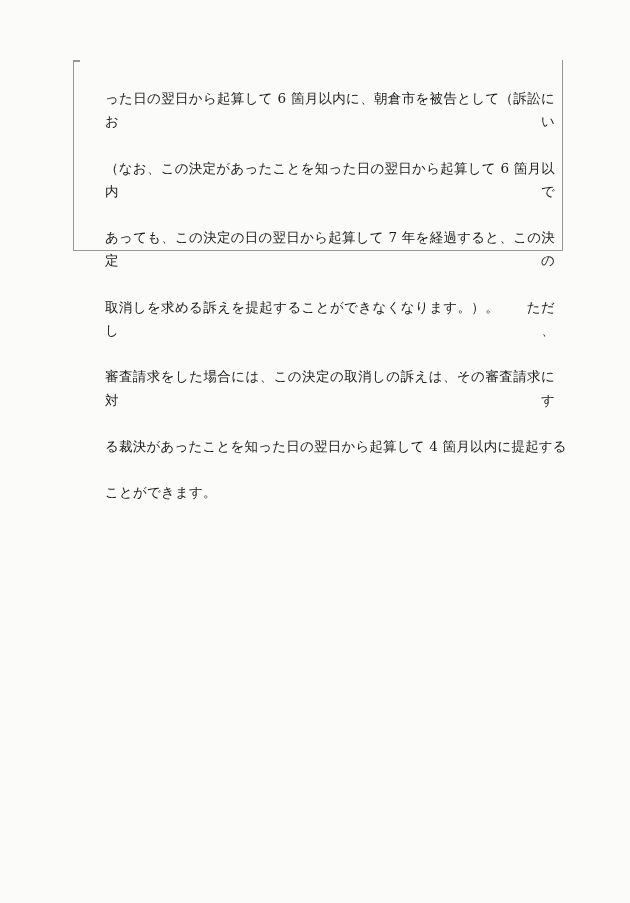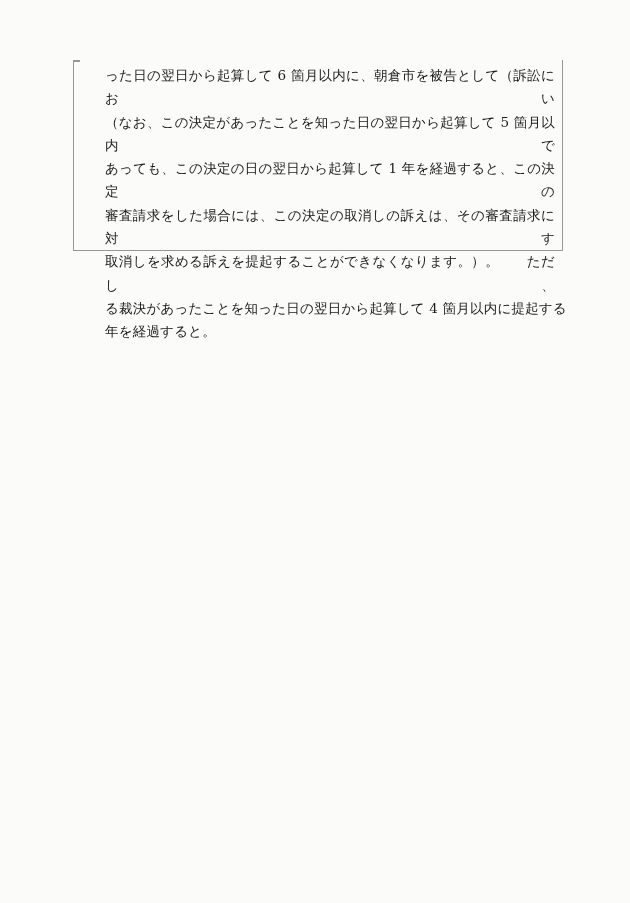--- a/index.html
+++ b/index.html
@@ -48,36 +48,37 @@
     top: 4px;
     left: 31px;
     right: 7px;
     color: #1b1b1b;
     font-size: 13.5px;
     line-height: 23.3px;
     letter-spacing: 0.2px;
   }
   .notice-line {
     white-space: pre;
+    margin-top: 23px;
   }
   .notice-line.justified {
     white-space: normal;
     text-align: justify;
     text-align-last: justify;
   }
 </style>
 </head>
 <body>
 
 <div class="page">
   <div class="notice-box">
     <span class="top-tick"></span>
     <div class="notice-text">
       <div class="notice-line justified">った日の翌日から起算して 6 箇月以内に、朝倉市を被告として（訴訟におい</div>
-      <div class="notice-line justified">（なお、この決定があったことを知った日の翌日から起算して 5 箇月以内で</div>
-      <div class="notice-line justified">あっても、この決定の日の翌日から起算して 1 年を経過すると、この決定の</div>
+      <div class="notice-line justified">（なお、この決定があったことを知った日の翌日から起算して 6 箇月以内で</div>
+      <div class="notice-line justified">あっても、この決定の日の翌日から起算して 7 年を経過すると、この決定の</div>
+      <div class="notice-line justified">取消しを求める訴えを提起することができなくなります。）。　　ただし、</div>
       <div class="notice-line justified">審査請求をした場合には、この決定の取消しの訴えは、その審査請求に対す</div>
-      <div class="notice-line justified">取消しを求める訴えを提起することができなくなります。）。　　ただし、</div>
       <div class="notice-line">る裁決があったことを知った日の翌日から起算して 4 箇月以内に提起する</div>
-      <div class="notice-line">年を経過すると。</div>
+      <div class="notice-line">ことができます。</div>
     </div>
   </div>
 </div>
 
 </body></html>

